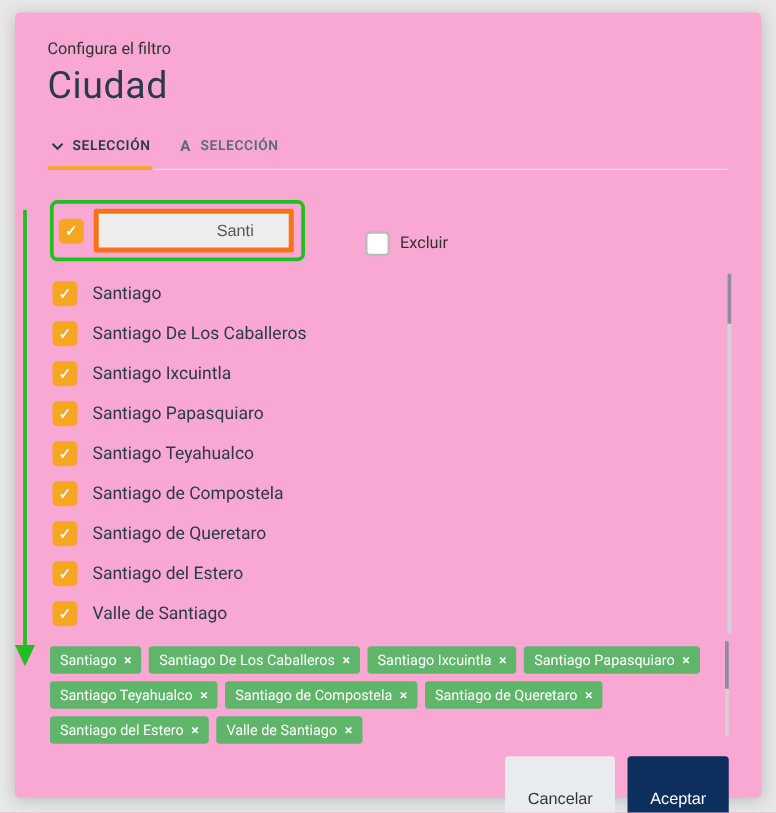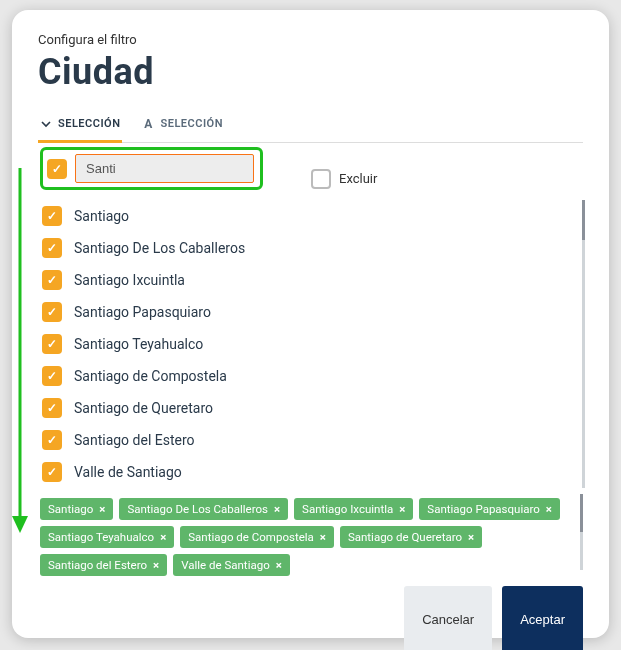--- a/index.html
+++ b/index.html
@@ -7,34 +7,34 @@
       font-family: -apple-system, BlinkMacSystemFont, "Segoe UI", Roboto, sans-serif;
       background: #e8e8e8;
       width: 621px;
       height: 650px;
       overflow: hidden;
       position: relative;
     }
     .modal {
       position: absolute;
       top: 10px; left: 12px; right: 12px; bottom: 12px;
-      background: #ffffff;
-      border-radius: 16px;
+      background: #f9a8d4;
+      border-radius: 4px;
       box-shadow: 0 2px 14px rgba(0,0,0,0.2);
       padding: 22px 26px 18px 26px;
       display: flex;
       flex-direction: column;
     }
     .subtitle { font-size: 13px; color: #333; margin-bottom: 4px; }
-    .title { font-size: 36px; color: #2a3a4a; font-weight: 700; margin-bottom: 18px; letter-spacing: 0.5px; }
+    .title { font-size: 30px; color: #2a3a4a; font-weight: 400; margin-bottom: 18px; letter-spacing: 0.5px; }
     .tabs {
       display: flex;
       gap: 18px;
       border-bottom: 1px solid #ddd;
-      margin-bottom: 4px;
+      margin-bottom: 24px;
       align-items: center;
     }
     .tab {
       display: flex;
       align-items: center;
       gap: 6px;
       font-size: 11px;
       font-weight: 600;
       letter-spacing: 0.5px;
       color: #5a6a7a;
@@ -65,28 +65,28 @@
       border-radius: 4px;
       display: inline-flex;
       align-items: center; justify-content: center;
       flex-shrink: 0;
       cursor: pointer;
     }
     .checkbox.checked { background: #f5a623; }
     .checkbox.empty { background: #fff; border: 2px solid #bbb; }
     .check-mark { color: #fff; font-size: 12px; font-weight: bold; }
     .search-input {
-      border: 1px solid #f97316;
+      border: 4px solid #f97316;
       background: #ededed;
       padding: 6px 28px 6px 10px;
       font-size: 13px;
       color: #555;
       border-radius: 2px;
-      width: 179px;
-      text-align: left;
+      width: 160px;
+      text-align: right;
     }
     .search-wrapper { position: relative; display: inline-block; }
     .excluir { display: flex; align-items: center; gap: 8px; font-size: 13px; color: #333; margin-left: 30px; margin-top: 20px;}
     .list-area {
       flex: 0 0 auto;
       padding-right: 8px;
       position: relative;
       border-right: 3px solid #cfd4d8;
       margin-right: -2px;
     }

